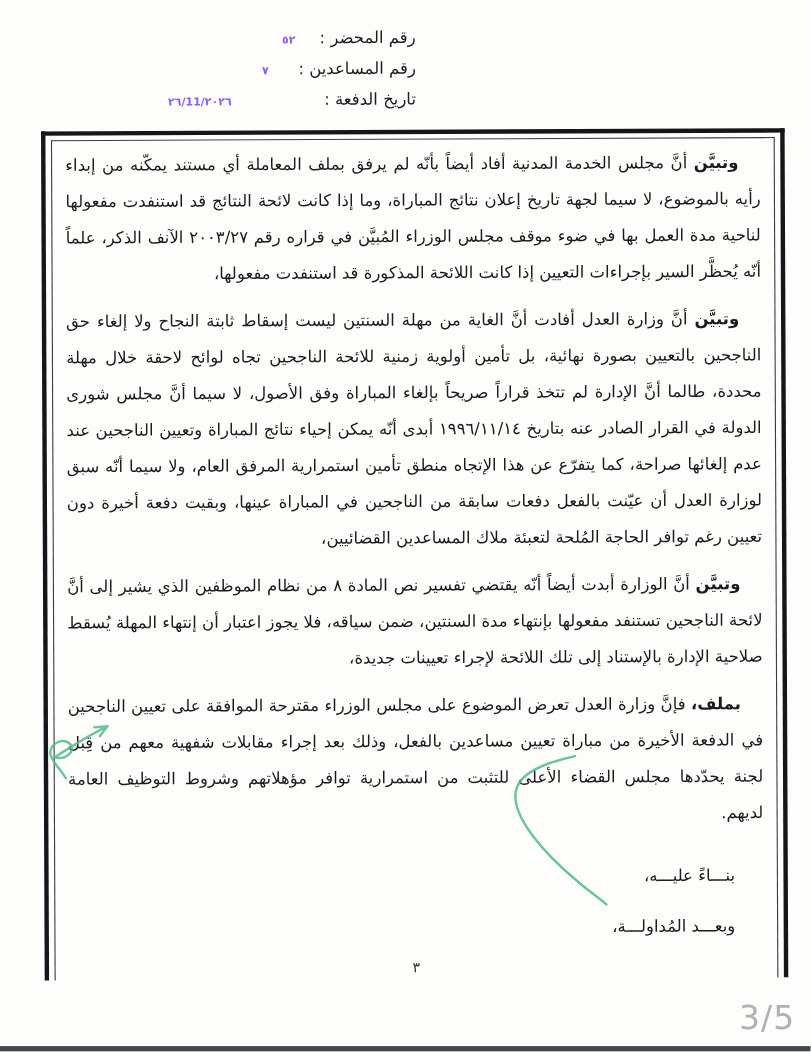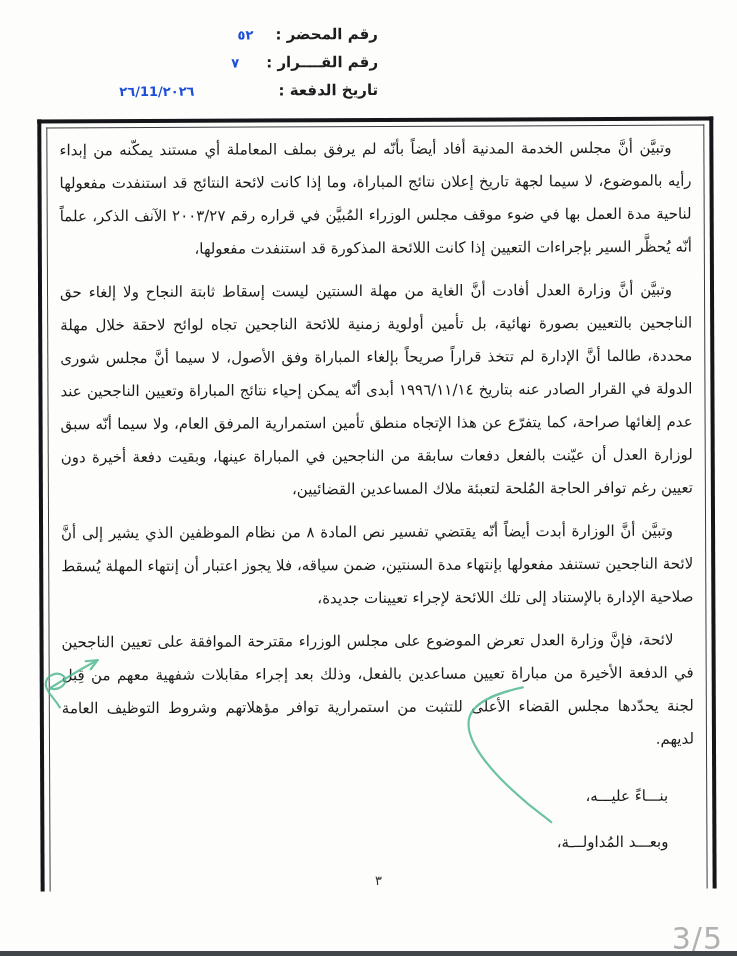--- a/index.html
+++ b/index.html
@@ -9,22 +9,22 @@
     position:relative;
     overflow:hidden;
     font-family:"DejaVu Sans", sans-serif;
   }
   .page { position:absolute; inset:0; }
   .tilt { position:absolute; inset:0; transform:rotate(-0.25deg); transform-origin:50% 30%; }
 
   
   .doc-header { position:absolute; top:25px; right:358px; direction:rtl; }
   .hdr-row { display:flex; direction:rtl; align-items:baseline; margin-bottom:10px; white-space:nowrap; }
-  .hdr-label { font-weight:bold; font-size:15px; color:#1d1d1d; }
-  .hdr-value { font-size:13px; font-weight:bold; color:#1d4ed8; }
+  .hdr-label { font-weight:normal; font-size:15px; color:#1d1d1d; }
+  .hdr-value { font-size:10px; font-weight:bold; color:#8b5cf6; }
   .gap-a { margin-inline-start:22px; }
   .gap-b { margin-inline-start:27px; }
   .gap-c { margin-inline-start:84px; }
 
   
   .doc-box {
     position:absolute; top:118px; left:38px;
     width:668px; height:768px;
     border:4px solid #141619; border-bottom:none;
     box-sizing:content-box;
@@ -34,21 +34,21 @@
     border:1px solid #3a3d40; border-bottom:none;
     padding:6px 12px 0 12px;
   }
   .para {
     margin:0 0 10px 0;
     font-size:15px; line-height:33px;
     color:#1b1b1b;
     direction:rtl; text-align:justify;
     text-indent:20px;
   }
-  .para .lead { font-weight:normal; }
+  .para .lead { font-weight:bold; }
   .closing {
     direction:rtl; text-align:right;
     font-size:15px; line-height:20px; color:#1b1b1b;
     margin-right:26px;
   }
   .closing-1 { margin-top:30px; }
   .closing-2 { margin-top:26px; }
   .box-pagenum {
     position:absolute; bottom:2px; left:0; right:0;
     text-align:center; font-size:13px; color:#2e2e2e;
@@ -56,59 +56,59 @@
 
   
   .pen {
     position:absolute; top:0; left:0; width:737px; height:956px;
     pointer-events:none; opacity:.85;
   }
   .pen path { fill:none; stroke-width:2.2; stroke-linecap:round; stroke-linejoin:round; }
 
   
   .page-indicator {
-    position:absolute; right:14px; bottom:0;
+    position:absolute; right:14px; bottom:13px;
     font-size:30px; color:#b1b1b1; letter-spacing:1px;
   }
   .bottom-scan-line {
     position:absolute; left:0; right:0; bottom:0; height:5px;
     background:#40464a;
   }
 </style>
 </head>
 <body>
 
 <div class="page">
   <div class="tilt">
 
     <div class="doc-header">
       <div class="hdr-row">
         <span class="hdr-label">رقم المحضر :</span>
         <span class="hdr-value gap-a">٥٢</span>
       </div>
       <div class="hdr-row">
-        <span class="hdr-label">رقم القــــرار :</span>
+        <span class="hdr-label">رقم المساعدين :</span>
         <span class="hdr-value gap-b">٧</span>
       </div>
       <div class="hdr-row">
         <span class="hdr-label">تاريخ الدفعة :</span>
         <span class="hdr-value gap-c">٢٠٢٦/11/٢٦</span>
       </div>
     </div>
 
     <div class="doc-box">
       <div class="doc-box-inner">
 
         <p class="para"><span class="lead">وتبيَّن</span><span> أنَّ مجلس الخدمة المدنية أفاد أيضاً بأنّه لم يرفق بملف المعاملة أي مستند يمكّنه من إبداء رأيه بالموضوع، لا سيما لجهة تاريخ إعلان نتائج المباراة، وما إذا كانت لائحة النتائج قد استنفدت مفعولها لناحية مدة العمل بها في ضوء موقف مجلس الوزراء المُبيَّن في قراره رقم ٢٠٠٣/٢٧ الآنف الذكر، علماً أنّه يُحظَّر السير بإجراءات التعيين إذا كانت اللائحة المذكورة قد استنفدت مفعولها،</span></p>
 
         <p class="para"><span class="lead">وتبيَّن</span><span> أنَّ وزارة العدل أفادت أنَّ الغاية من مهلة السنتين ليست إسقاط ثابتة النجاح ولا إلغاء حق الناجحين بالتعيين بصورة نهائية، بل تأمين أولوية زمنية للائحة الناجحين تجاه لوائح لاحقة خلال مهلة محددة، طالما أنَّ الإدارة لم تتخذ قراراً صريحاً بإلغاء المباراة وفق الأصول، لا سيما أنَّ مجلس شورى الدولة في القرار الصادر عنه بتاريخ ١٩٩٦/١١/١٤ أبدى أنّه يمكن إحياء نتائج المباراة وتعيين الناجحين عند عدم إلغائها صراحة، كما يتفرّع عن هذا الإتجاه منطق تأمين استمرارية المرفق العام، ولا سيما أنّه سبق لوزارة العدل أن عيّنت بالفعل دفعات سابقة من الناجحين في المباراة عينها، وبقيت دفعة أخيرة دون تعيين رغم توافر الحاجة المُلحة لتعبئة ملاك المساعدين القضائيين،</span></p>
 
         <p class="para"><span class="lead">وتبيَّن</span><span> أنَّ الوزارة أبدت أيضاً أنّه يقتضي تفسير نص المادة ٨ من نظام الموظفين الذي يشير إلى أنَّ لائحة الناجحين تستنفد مفعولها بإنتهاء مدة السنتين، ضمن سياقه، فلا يجوز اعتبار أن إنتهاء المهلة يُسقط صلاحية الإدارة بالإستناد إلى تلك اللائحة لإجراء تعيينات جديدة،</span></p>
 
-        <p class="para"><span class="lead">لائحة،</span><span> فإنَّ وزارة العدل تعرض الموضوع على مجلس الوزراء مقترحة الموافقة على تعيين الناجحين في الدفعة الأخيرة من مباراة تعيين مساعدين بالفعل، وذلك بعد إجراء مقابلات شفهية معهم من قِبل لجنة يحدّدها مجلس القضاء الأعلى للتثبت من استمرارية توافر مؤهلاتهم وشروط التوظيف العامة لديهم.</span></p>
+        <p class="para"><span class="lead">بملف،</span><span> فإنَّ وزارة العدل تعرض الموضوع على مجلس الوزراء مقترحة الموافقة على تعيين الناجحين في الدفعة الأخيرة من مباراة تعيين مساعدين بالفعل، وذلك بعد إجراء مقابلات شفهية معهم من قِبل لجنة يحدّدها مجلس القضاء الأعلى للتثبت من استمرارية توافر مؤهلاتهم وشروط التوظيف العامة لديهم.</span></p>
 
         <div class="closing closing-1">بنـــاءً عليـــه،</div>
         <div class="closing closing-2">وبعـــد المُداولـــة،</div>
 
         <div class="box-pagenum">٣</div>
       </div>
     </div>
 
     <svg class="pen" viewBox="0 0 737 956">
       <path d="M58 706 C52 696 44 690 44 683 C44 674 56 669 62 675 C68 681 58 690 48 687 C56 682 78 668 96 659" stroke="#54b98f"></path>

